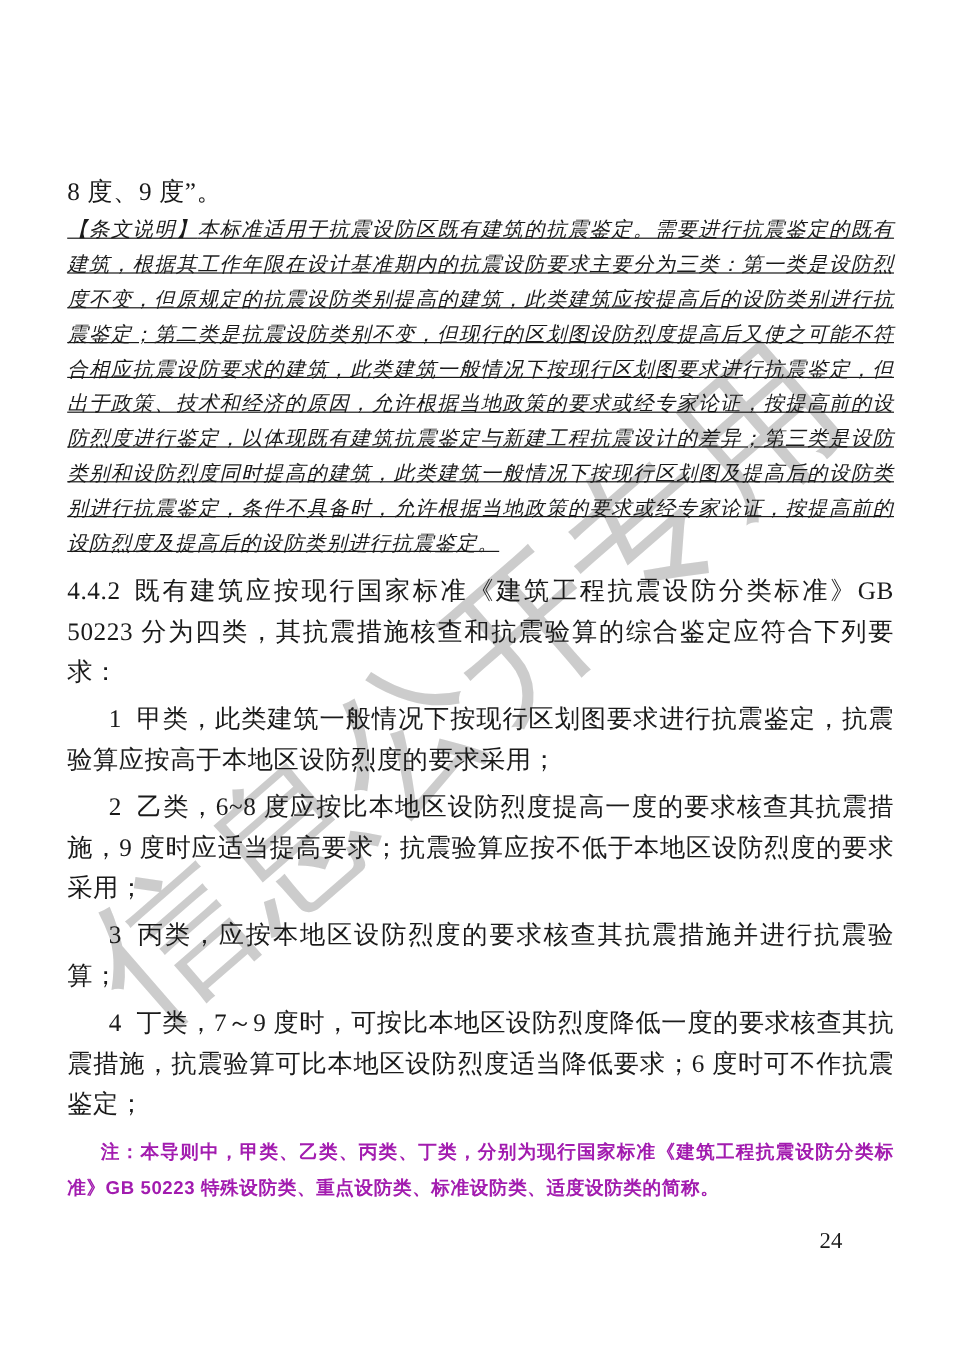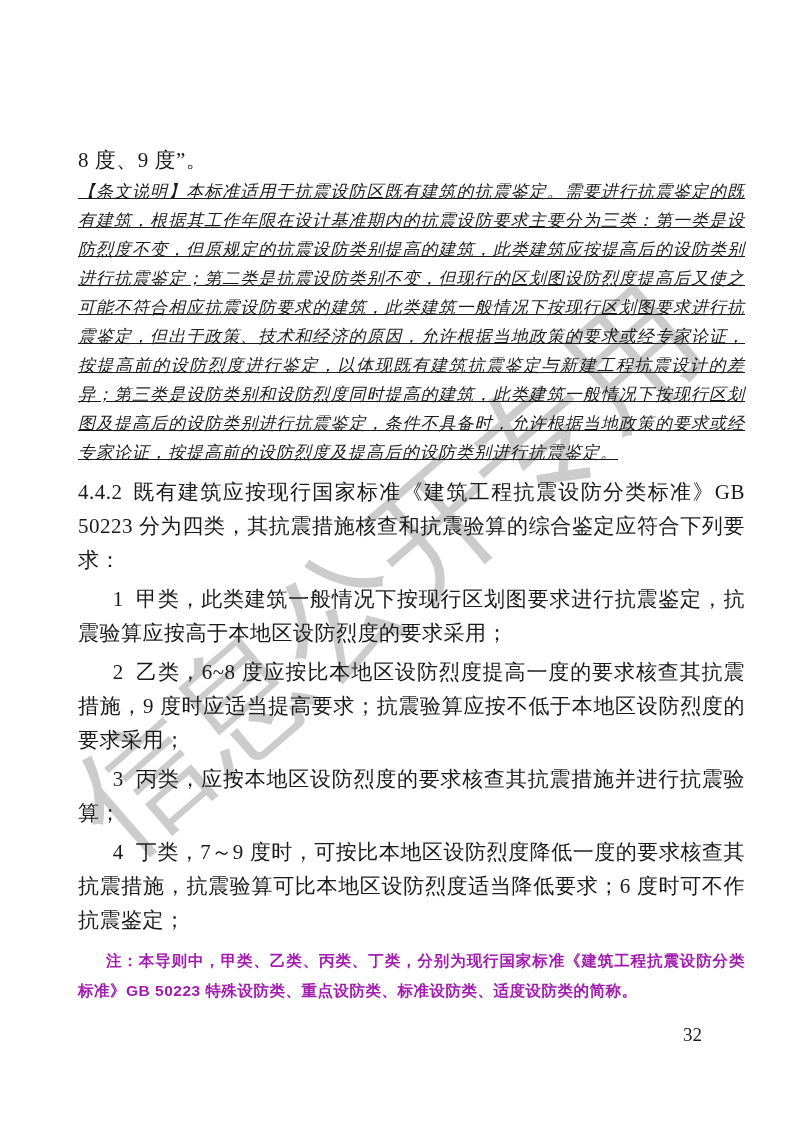--- a/index.html
+++ b/index.html
@@ -28,21 +28,21 @@
     white-space: nowrap;
     color: #c4c4c4;
     opacity: 0.85;
     z-index: 0;
     font-family: "Liberation Serif", "DejaVu Serif", serif;
     pointer-events: none;
   }
   .content {
     position: relative;
     z-index: 1;
-    padding: 145px 55px 0 78px; 
+    padding: 145px 55px 0 56px; 
   }
   p { margin: 0; }
   .intro {
     font-size: 21px;
     line-height: 30px;
     letter-spacing: 0.5px;
   }
   .commentary {
     font-size: 17px;
     line-height: 29px;
@@ -106,15 +106,15 @@
     <p class="body-text item"><span class="item-num">2</span><span>乙类，6~8 度应按比本地区设防烈度提高一度的要求核查其抗震措施，9 度时应适当提高要求；抗震验算应按不低于本地区设防烈度的要求采用；</span></p>
 
     <p class="body-text item"><span class="item-num">3</span><span>丙类，应按本地区设防烈度的要求核查其抗震措施并进行抗震验算；</span></p>
 
     <p class="body-text item"><span class="item-num">4</span><span>丁类，7～9 度时，可按比本地区设防烈度降低一度的要求核查其抗震措施，抗震验算可比本地区设防烈度适当降低要求；6 度时可不作抗震鉴定；</span></p>
 
     <p class="note"><span>注：</span><span>本导则中，甲类、乙类、丙类、丁类，分别为现行国家标准《建筑工程抗震设防分类标准》GB 50223 特殊设防类、重点设防类、标准设防类、适度设防类的简称。</span></p>
 
   </div>
 
-  <div class="page-number">32</div>
+  <div class="page-number">24</div>
 
 </div>
 
 </body></html>

